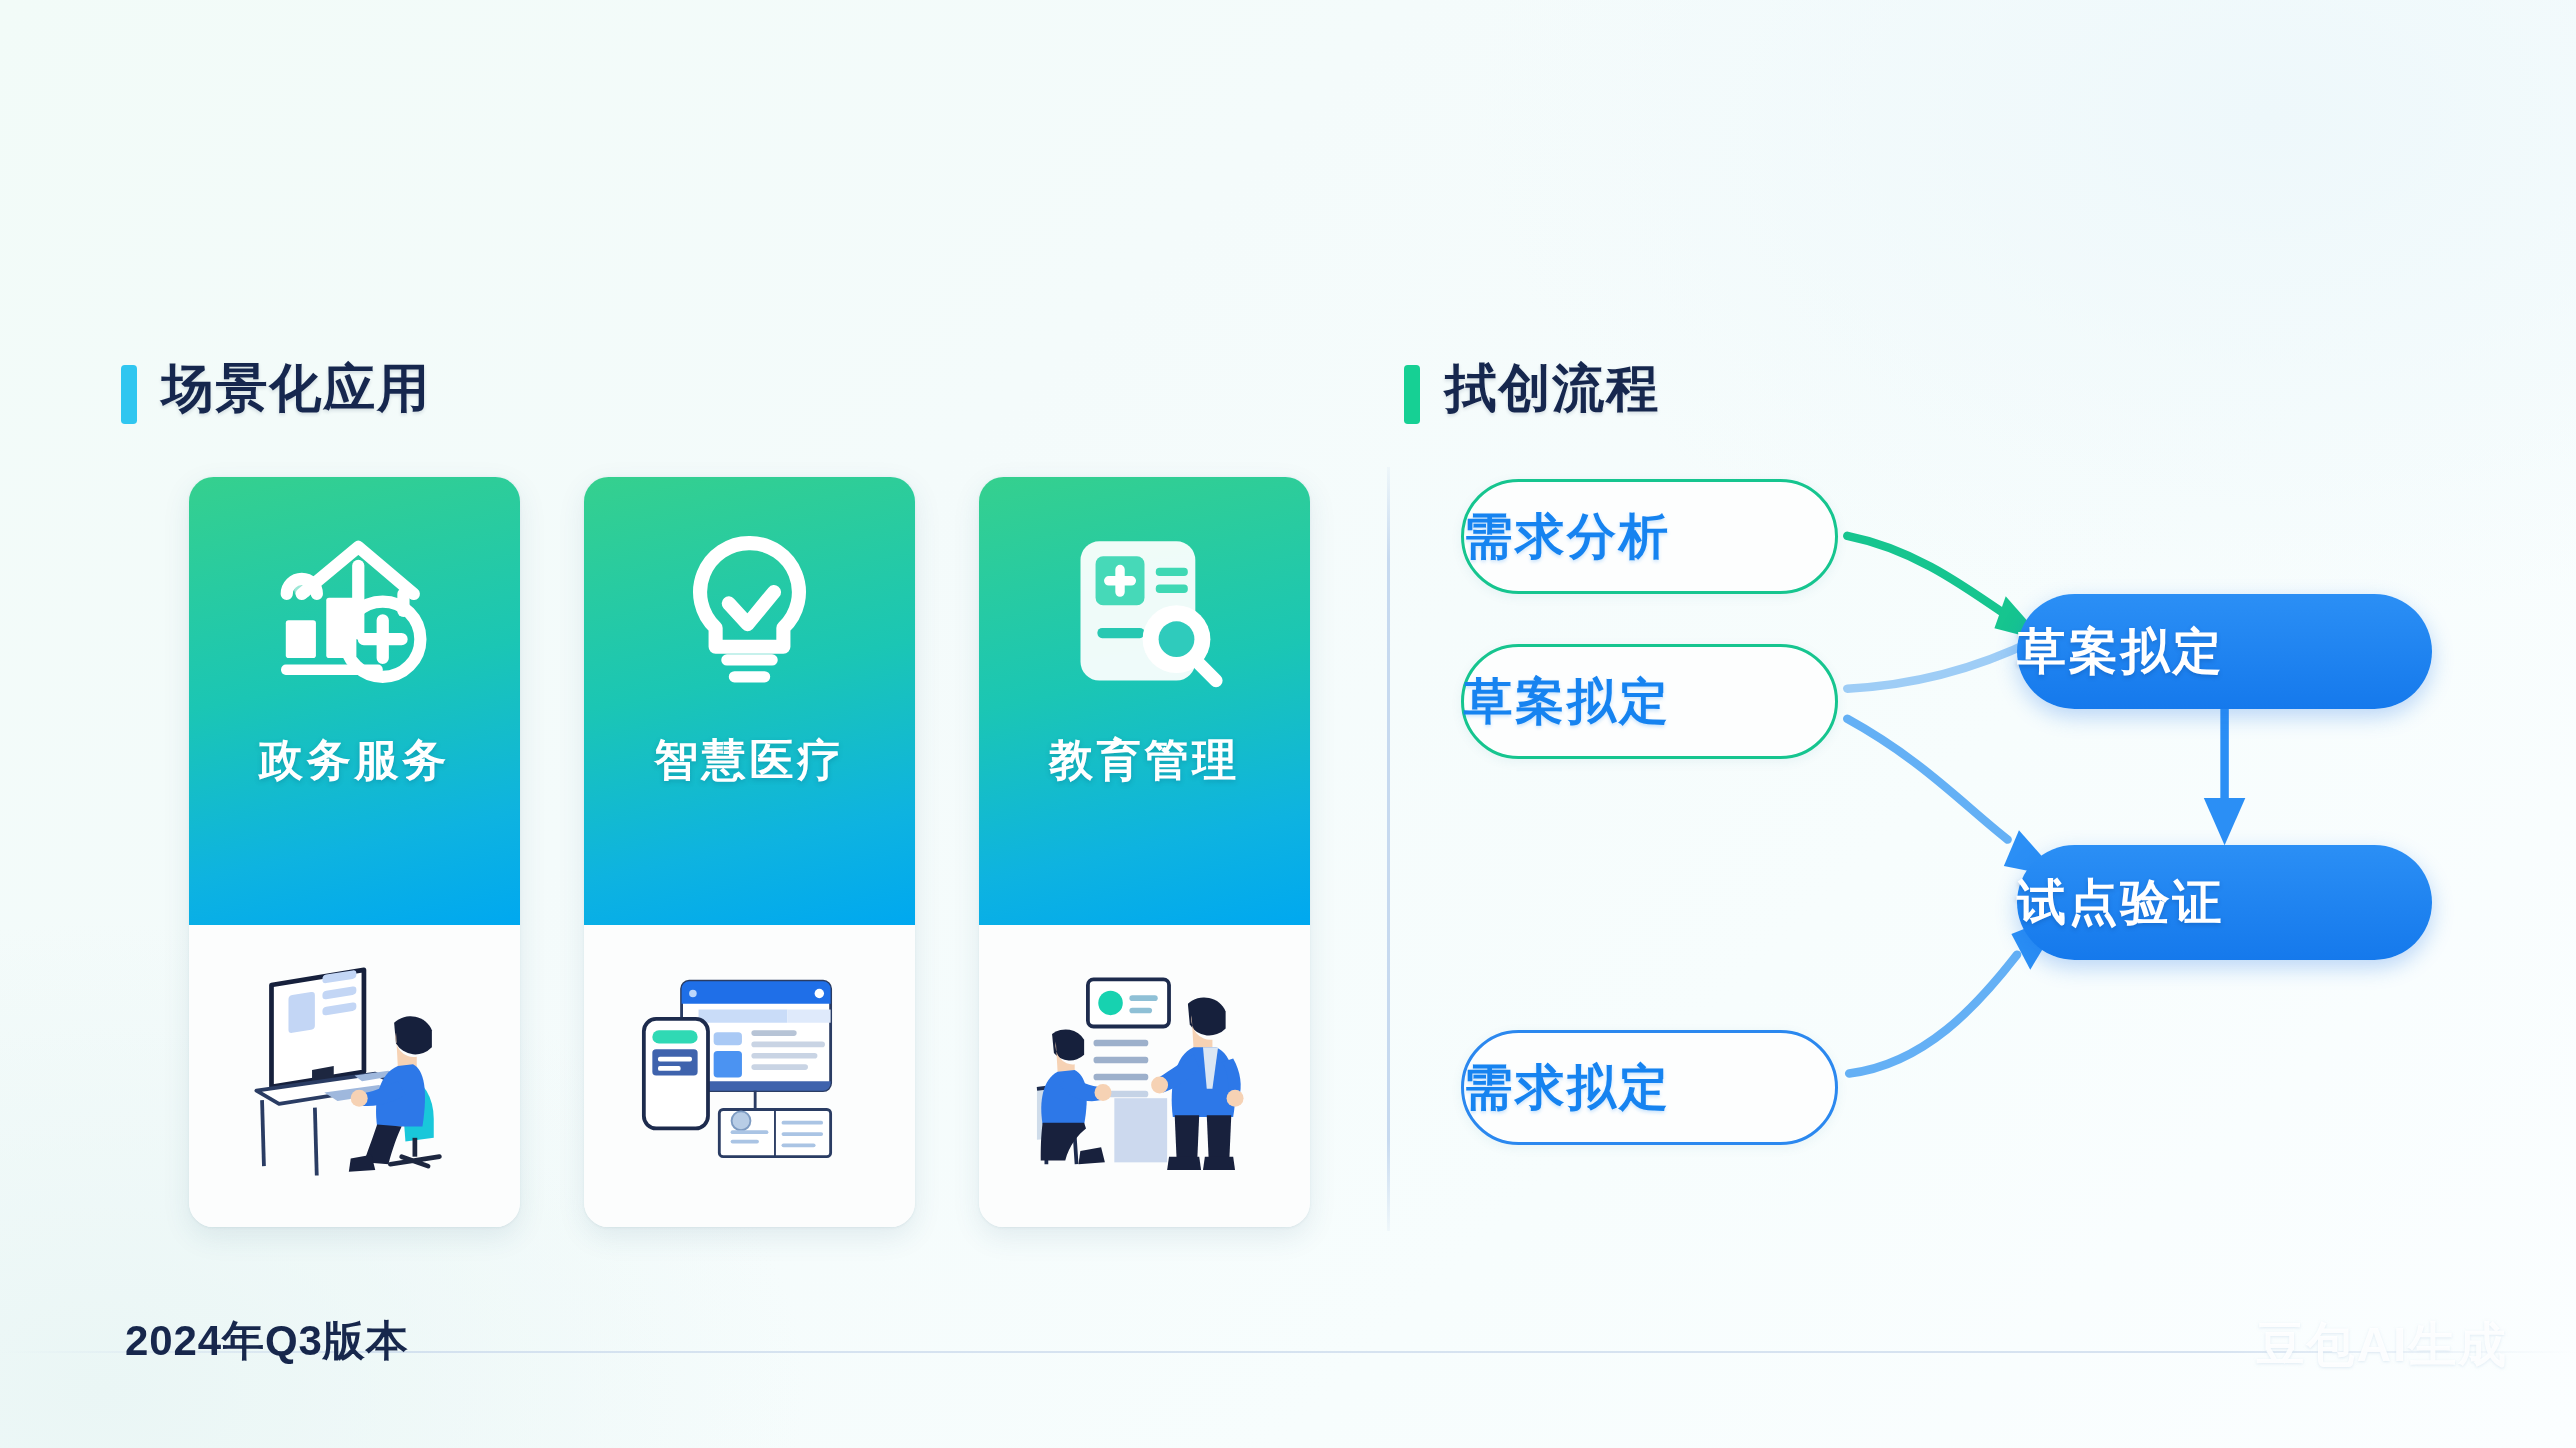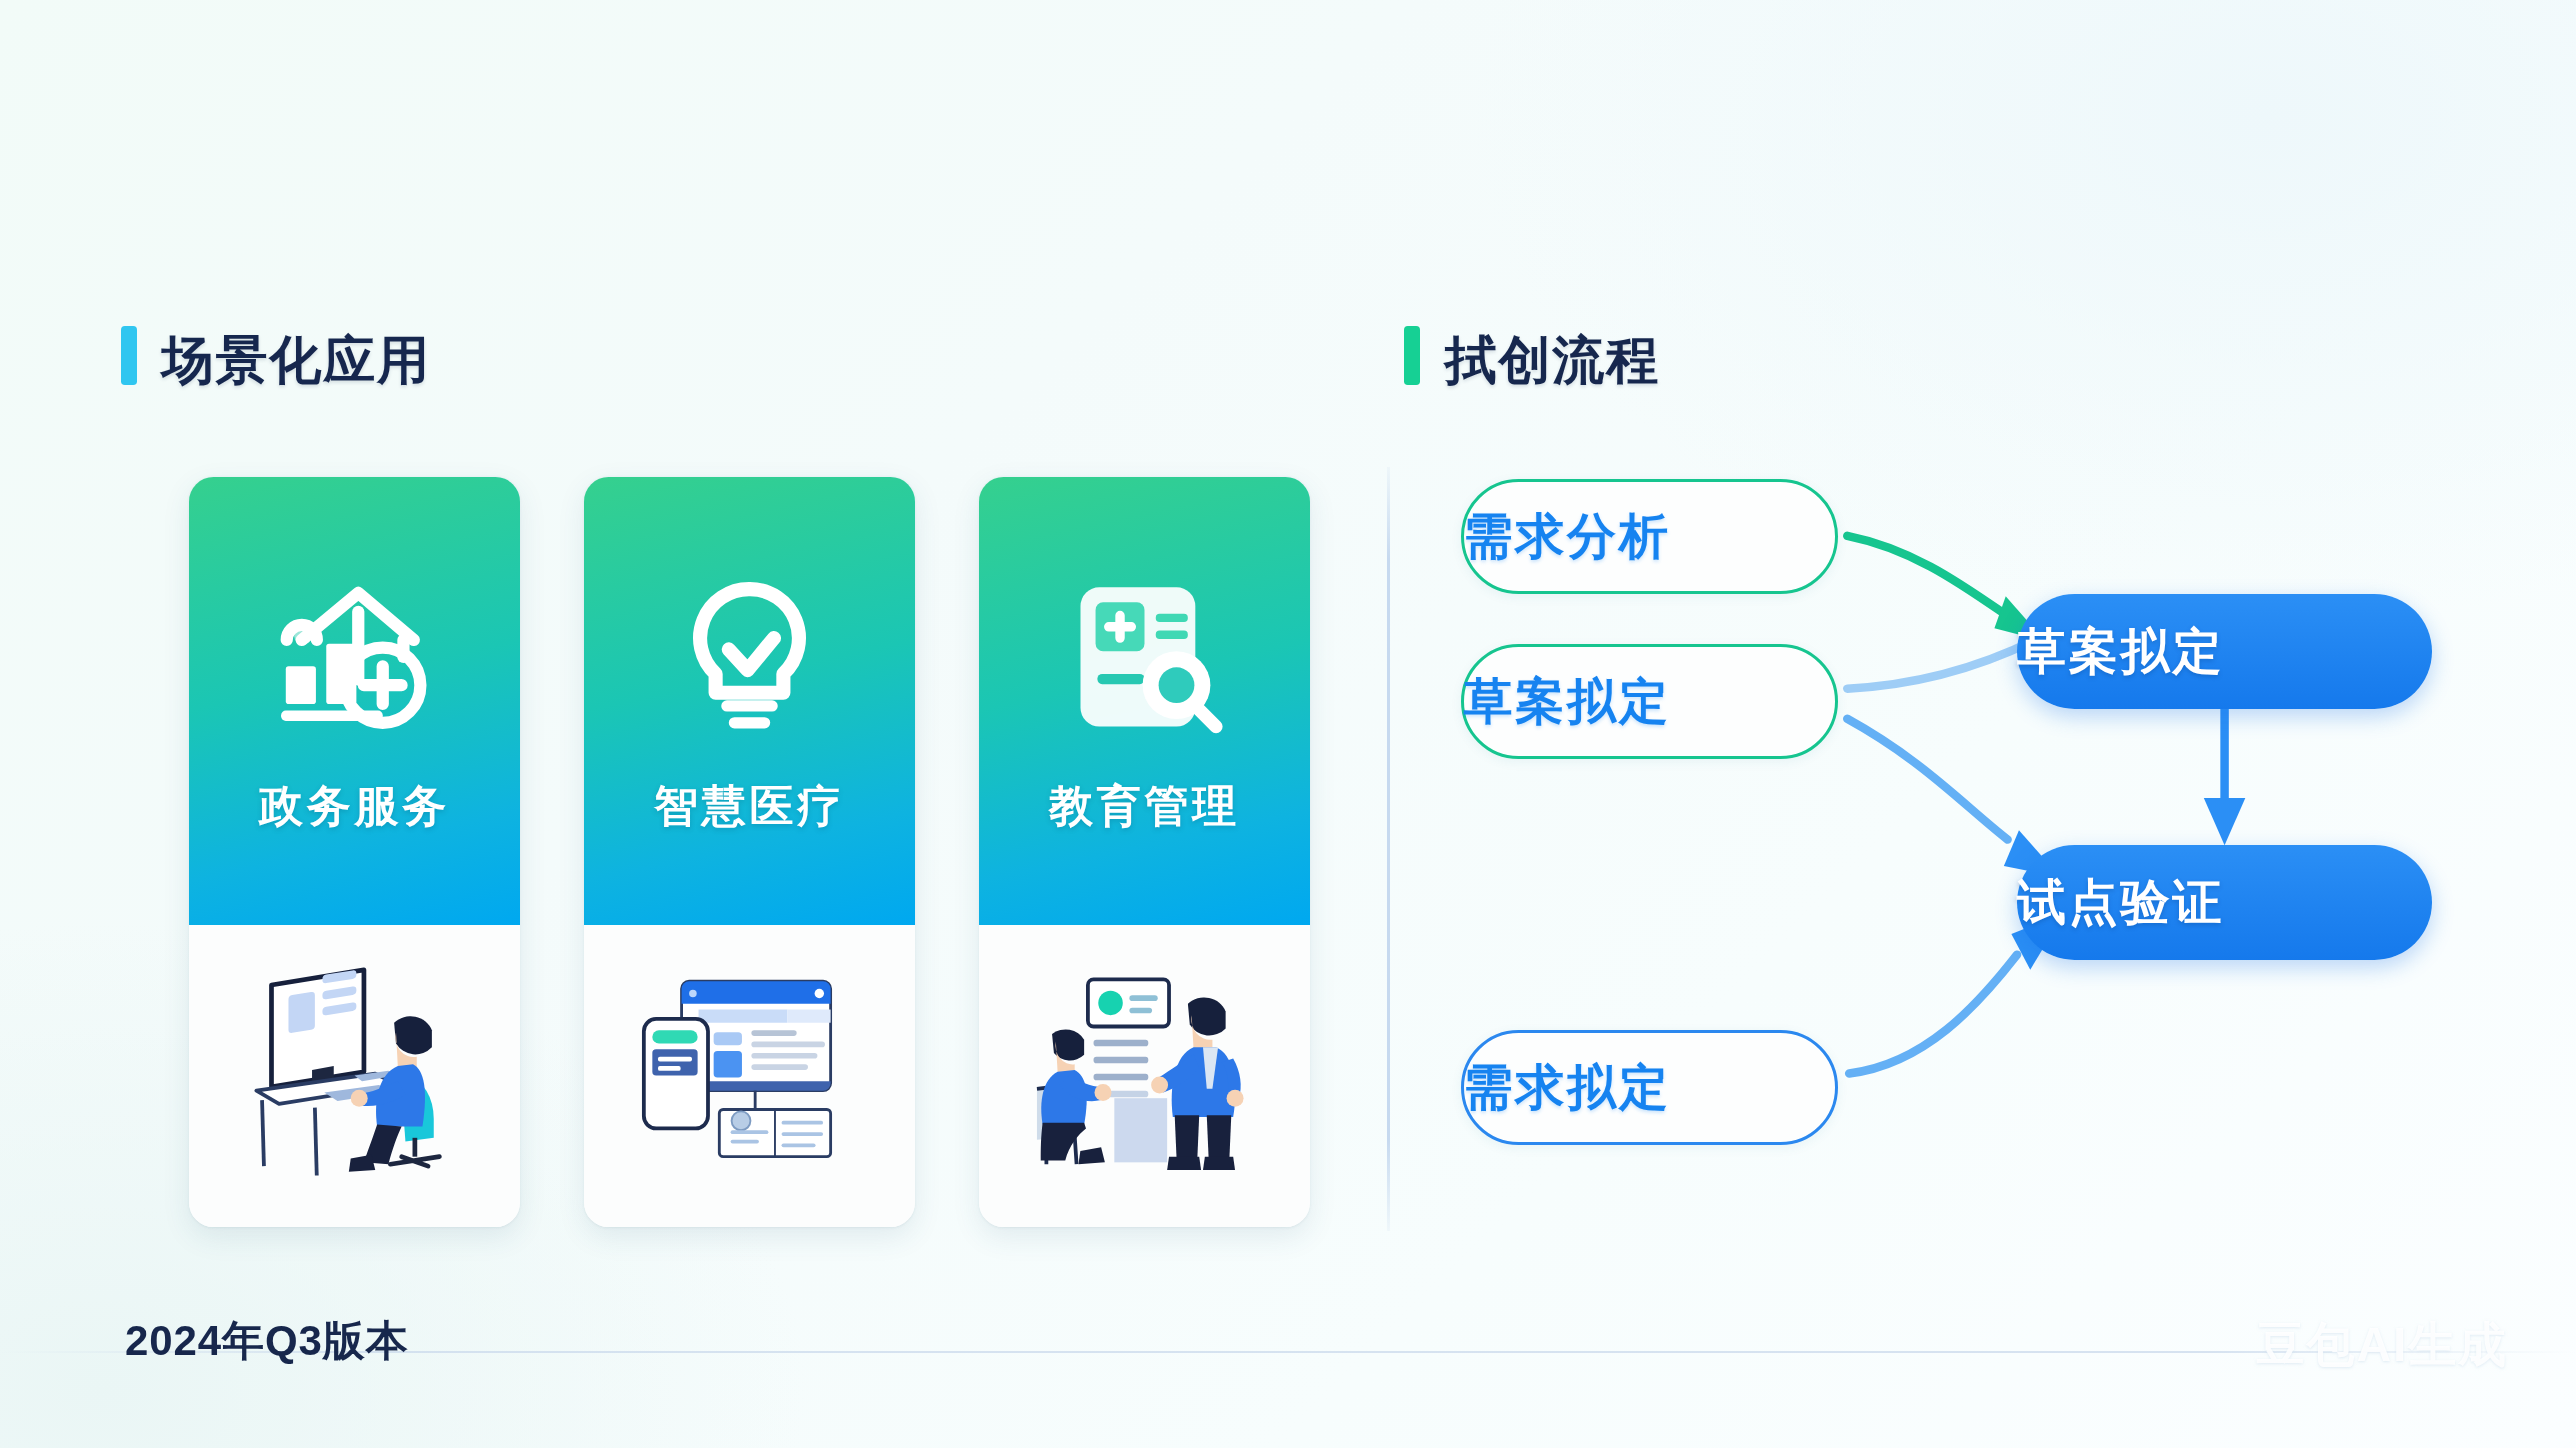--- a/index.html
+++ b/index.html
@@ -54,22 +54,23 @@
     background: #2196f3;
     margin-left: 19px;
     position: relative;
     top: -3.8px;
   }
 
   
   .section-head {
     position: absolute;
     display: flex;
-    align-items: flex-start;
+    align-items: flex-end;
     gap: 24.5px;
+    margin-top: 28px;
   }
   .head-bar {
     width: 16px;
     height: 59px;
     border-radius: 3.8px;
   }
   .head-bar.cyan { background: #30c6f0; }
   .head-bar.green { background: #16d094; }
   .head-text {
     font-size: 52px;
@@ -109,21 +110,21 @@
     display: flex;
     flex-direction: column;
   }
   .card-top {
     height: 448px;
     background: linear-gradient(168deg, #35d08e 0%, #1bc6b4 45%, #0eb3e0 78%, #00a8f0 100%);
     display: flex;
     flex-direction: column;
     align-items: center;
     justify-content: flex-start;
-    padding-top: 94px;
+    padding-top: 48px;
     box-sizing: border-box;
     position: relative;
   }
   .card-icon {
     width: 198px;
     height: 170px;
     display: flex;
     align-items: center;
     justify-content: center;
   }

